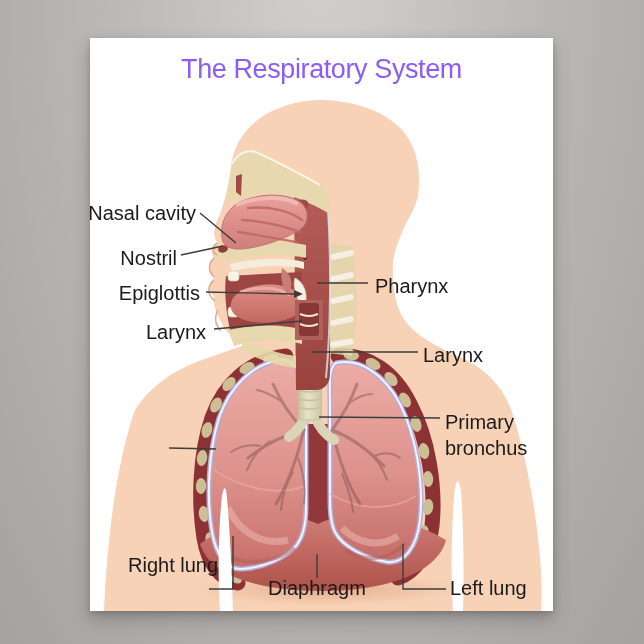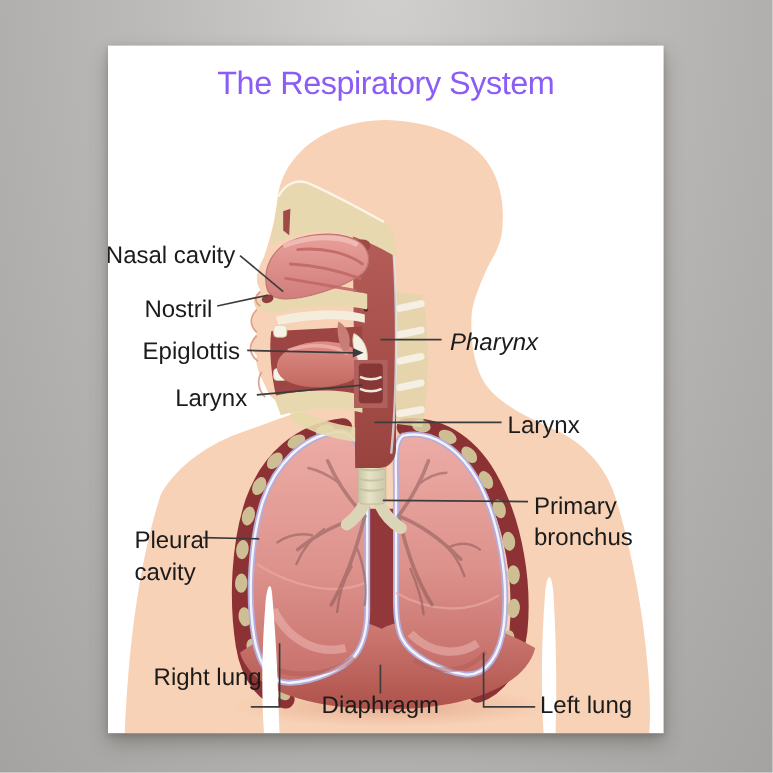--- a/index.html
+++ b/index.html
@@ -31,21 +31,21 @@
     position:absolute;
     font-size:20px;
     color:#1b1b1b;
     white-space:nowrap;
   }
   .lbl.wrap{white-space:normal;line-height:1.28;}
   #lbl-nasal-cavity{right:357px;top:164px;}
   #lbl-nostril{right:376px;top:209px;}
   #lbl-epiglottis{right:353px;top:244px;}
   #lbl-larynx{right:347px;top:283px;}
-  #lbl-pharynx{left:285px;top:237px;font-style:italic;}
+  #lbl-pharynx{left:285px;top:237px;}
   #lbl-trachea{left:333px;top:306px;}
   #lbl-primary-bronchus{left:355px;top:372px;width:84px;}
   #lbl-pleural-cavity{left:22px;top:401px;width:70px;}
   #lbl-right-lung{left:38px;top:516px;}
   #lbl-diaphragm{left:178px;top:539px;width:84px;text-align:center;}
   #lbl-left-lung{left:360px;top:539px;}
 </style>
 </head>
 <body>
 
@@ -320,19 +320,18 @@
       </g>
     </svg>
 
     <div class="lbl" id="lbl-nasal-cavity">Nasal cavity</div>
     <div class="lbl" id="lbl-nostril">Nostril</div>
     <div class="lbl" id="lbl-epiglottis">Epiglottis</div>
     <div class="lbl" id="lbl-larynx">Larynx</div>
     <div class="lbl" id="lbl-pharynx">Pharynx</div>
     <div class="lbl" id="lbl-trachea">Larynx</div>
     <div class="lbl wrap" id="lbl-primary-bronchus">Primary bronchus</div>
-    <div class="lbl wrap" id="lbl-pleural-cavity">Pleural cavity</div>
     <div class="lbl" id="lbl-right-lung">Right lung</div>
     <div class="lbl" id="lbl-diaphragm">Diaphragm</div>
     <div class="lbl" id="lbl-left-lung">Left lung</div>
 
   </div>
 </div>
 
 </body></html>

